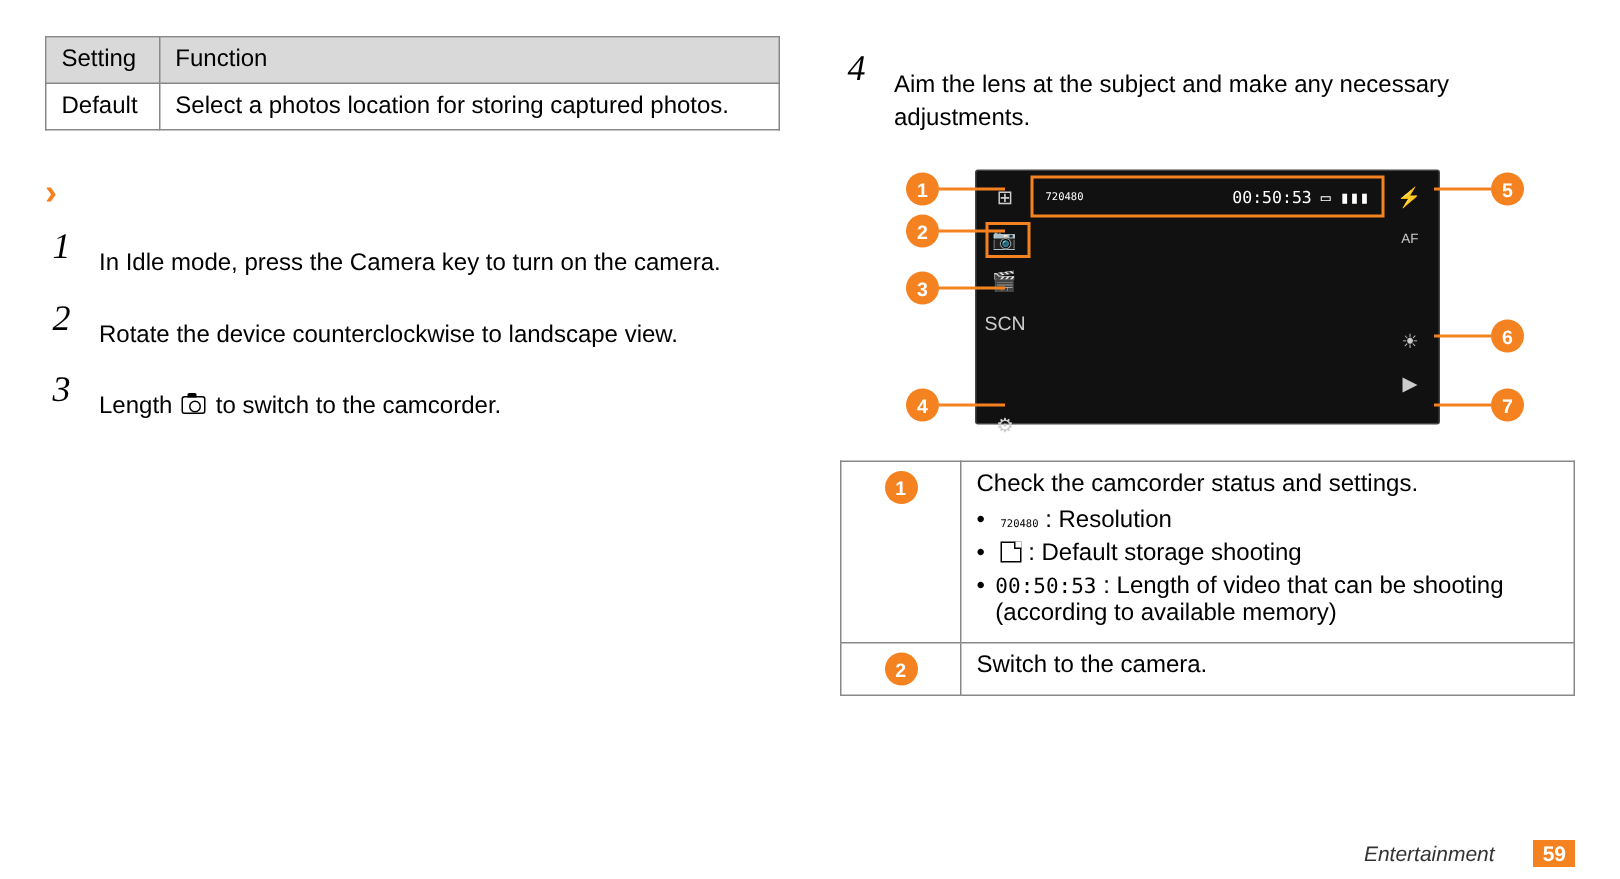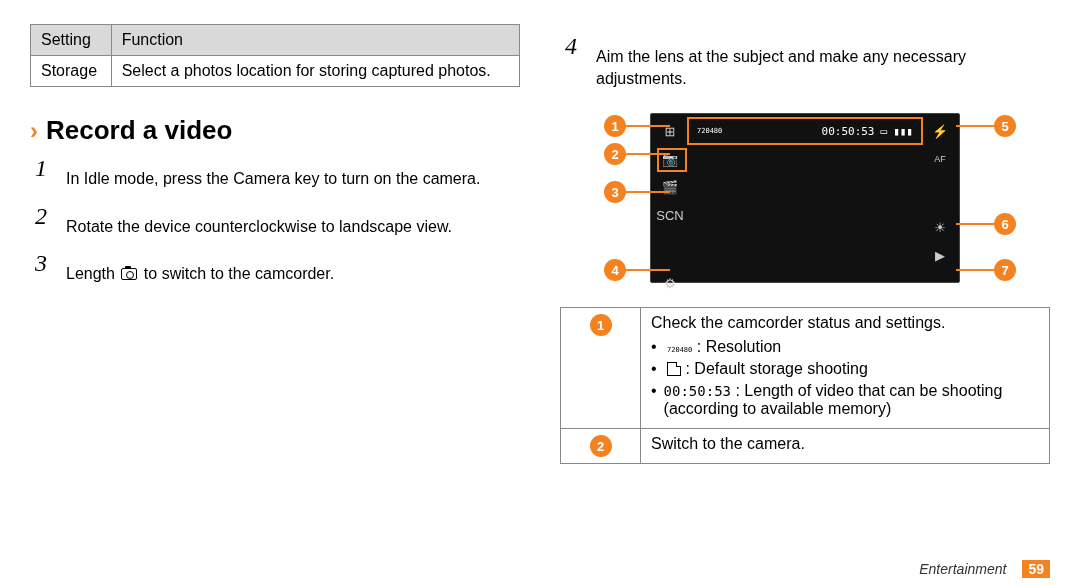--- a/index.html
+++ b/index.html
@@ -42,47 +42,46 @@
   .c6 { right:4px; top:110px; flex-direction:row-reverse;} .c6 .line{ width:38px; }
   .c7 { right:4px; top:156px; flex-direction:row-reverse;} .c7 .line{ width:38px; }
   
   .rt td:first-child { width:80px; text-align:center; }
   .fn-list { margin-top:6px; }
   .fn-item { margin:4px 0; font-size:16px; display:flex; gap:6px; }
   .fn-item .dot { width:10px; }
   .sd-icon { display:inline-block; width:14px; height:14px; border:1px solid #000; position:relative; vertical-align:-2px; }
   .sd-icon::after { content:""; position:absolute; right:-1px; top:-1px; width:4px; height:4px; background:#fff; border-left:1px solid #000; border-bottom:1px solid #000; }
   .len-icon { font-family:monospace; font-size:14px; letter-spacing:0; }
-  .footer { position:absolute; right:30px; bottom:8px; font-size:14px; display:flex; align-items:center; gap:16px; }
+  .footer { position:absolute; right:30px; bottom:8px; font-size:14px; display:flex; align-items:center; gap:26px; }
   .footer .sec { font-style:italic; color:#333; }
   .footer .pg { background:#f58220; color:#fff; padding:1px 6px; font-weight:600; }
 </style>
 </head>
 <body>
 
 <div class="page">
 
   <div class="col">
 
     <table>
       <tbody>
           <tr class="thead-row">
         <th>Setting</th>
         <th>Function</th>
       </tr>
       <tr>
-        <td>Storage</td>
+        <td>Default</td>
         <td>Select a photos location for storing captured photos.</td>
       </tr>
     </tbody>
       </table>
 
     <div class="section-title">
       <span class="chevron">›</span>
-      <h2>Record a video</h2>
     </div>
 
     <ul class="steps">
       <li>
         <span class="stepnum">1</span>
         <span class="steptext">In Idle mode, press the Camera key to turn on the camera.</span>
       </li>
       <li>
         <span class="stepnum">2</span>
         <span class="steptext">Rotate the device counterclockwise to landscape view.</span>

